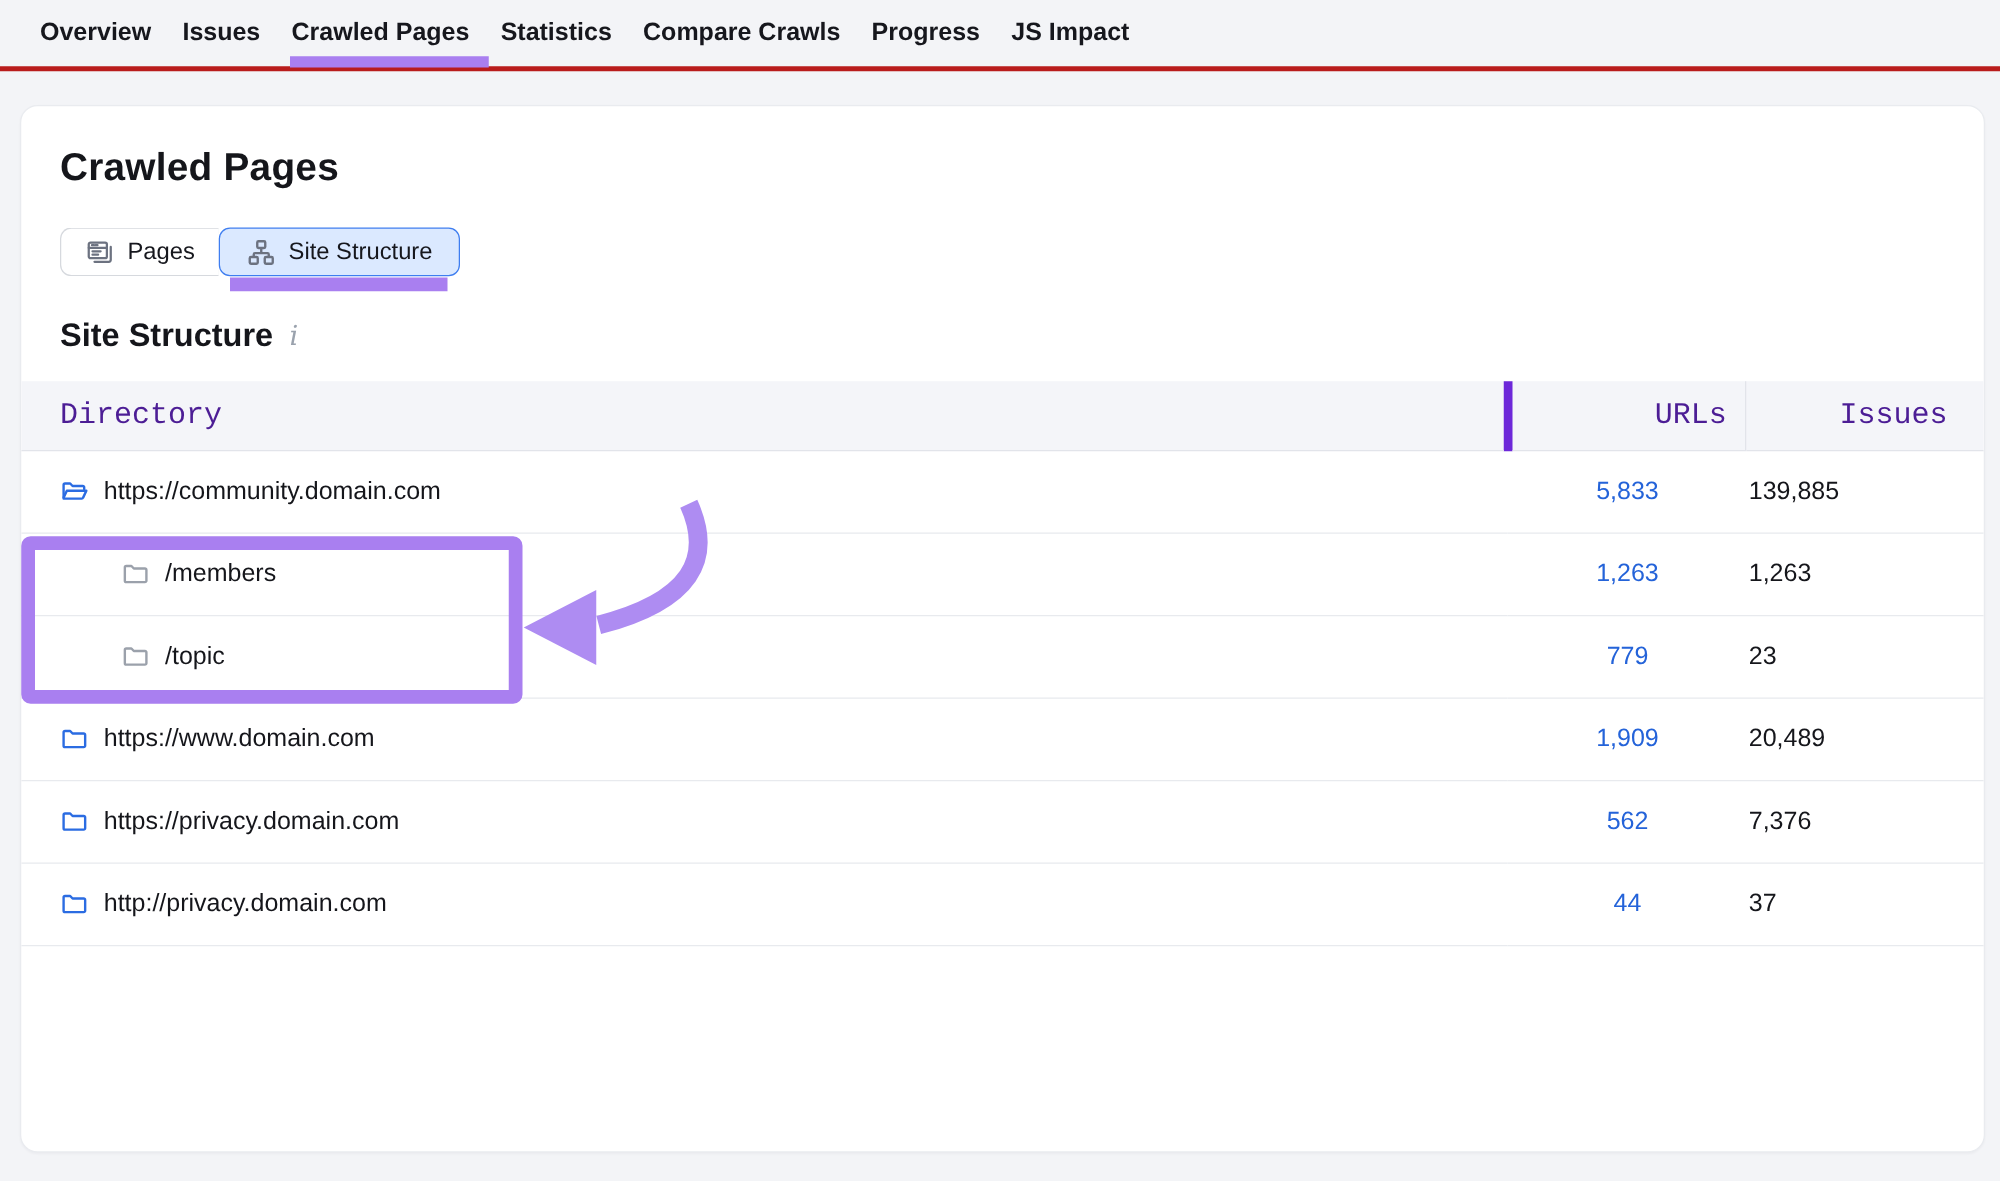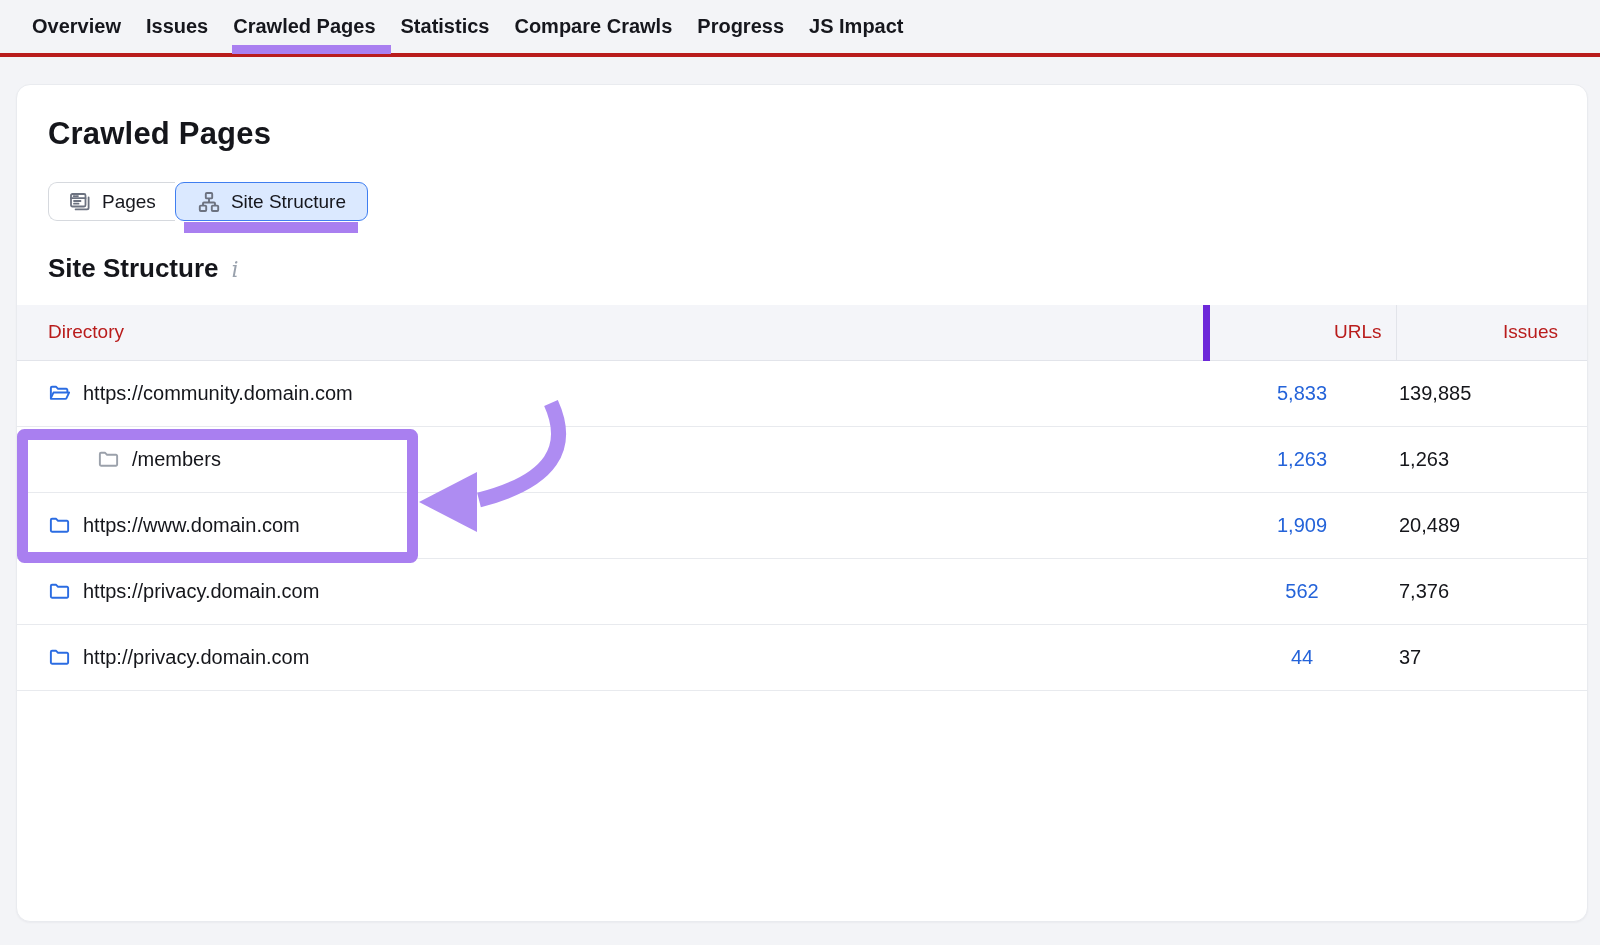--- a/index.html
+++ b/index.html
@@ -139,23 +139,24 @@
     border-collapse:collapse;
     table-layout:fixed;
   }
   col.c-dir{width:1189px;}
   col.c-urls{width:190px;}
   col.c-issues{width:auto;}
   thead th{
     height:55px;
     background:var(--header-bg);
     border-bottom:1px solid #e2e4ea;
-    font-size:19px;
+    font-size:24px;
     font-weight:400;
-    color:#b91c1c;
+    color:#4c1d95;
+    font-family:Liberation Mono, monospace;
   }
   th.h-dir{text-align:left;padding-left:31px;}
   th.h-urls{text-align:right;padding-right:14px;border-left:7px solid #6d28d9;}
   th.h-issues{text-align:right;padding-right:29px;border-left:1px solid #e2e4ea;}
   tbody td{
     height:66px;
     border-bottom:1px solid var(--separator);
     font-size:20px;
     vertical-align:middle;
   }
@@ -278,20 +279,34 @@
                 <svg viewBox="0 0 24 24" fill="none" stroke="currentColor" stroke-width="2" stroke-linejoin="round">
                   <path d="M3 17.3V6.2A1.2 1.2 0 0 1 4.2 5h4.3l2 2.1h9.3A1.2 1.2 0 0 1 21 8.3v9a1.2 1.2 0 0 1-1.2 1.2H4.2A1.2 1.2 0 0 1 3 17.3z"></path>
                 </svg>
               </span>
         <span class="dir-plain">/members</span>
       </span>
     </td>
     <td class="td-urls"><a>1,263</a></td>
     <td class="td-issues"><span>1,263</span></td>
   </tr>
+        <tr class="row indented">
+    <td class="td-dir">
+      <span class="dir-cell">
+        <span class="icon folder-gray">
+                <svg viewBox="0 0 24 24" fill="none" stroke="currentColor" stroke-width="2" stroke-linejoin="round">
+                  <path d="M3 17.3V6.2A1.2 1.2 0 0 1 4.2 5h4.3l2 2.1h9.3A1.2 1.2 0 0 1 21 8.3v9a1.2 1.2 0 0 1-1.2 1.2H4.2A1.2 1.2 0 0 1 3 17.3z"></path>
+                </svg>
+              </span>
+        <span class="dir-plain">/topic</span>
+      </span>
+    </td>
+    <td class="td-urls"><a>779</a></td>
+    <td class="td-issues"><span>23</span></td>
+  </tr>
         <tr class="row">
     <td class="td-dir">
       <span class="dir-cell">
         <span class="icon folder-blue">
                 <svg viewBox="0 0 24 24" fill="none" stroke="currentColor" stroke-width="2" stroke-linejoin="round">
                   <path d="M3 17.3V6.2A1.2 1.2 0 0 1 4.2 5h4.3l2 2.1h9.3A1.2 1.2 0 0 1 21 8.3v9a1.2 1.2 0 0 1-1.2 1.2H4.2A1.2 1.2 0 0 1 3 17.3z"></path>
                 </svg>
               </span>
         <span class="dir-link">https://www.domain.com</span>
       </span>

